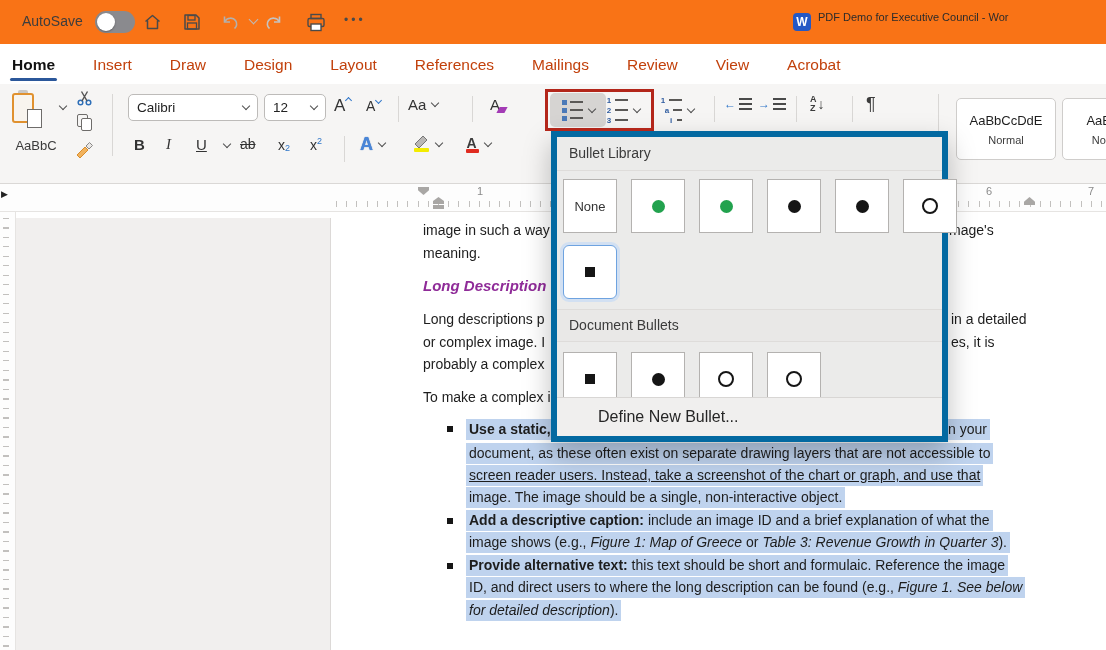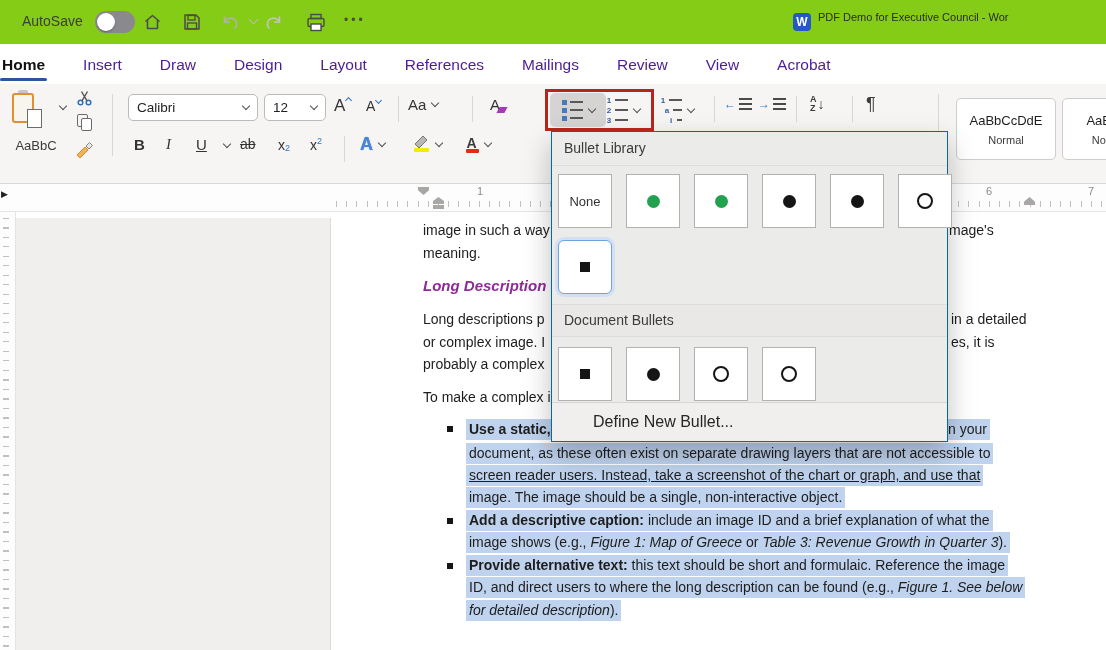--- a/index.html
+++ b/index.html
@@ -2,33 +2,33 @@
 <html style="--accent: #2b579a; --selection: #bfd3ee; --heading_text: #8f2b98; --red_highlight_box: #b3261a; --word_icon_blue: #2458c5; --green_bullet: #22a24e; --black_bullet: #151515;"><head>
 <meta charset="utf-8">
 <style>
   html,body{margin:0;padding:0;}
   body{
     width:1106px;height:650px;overflow:hidden;position:relative;
     font-family:"Liberation Sans",sans-serif;background:#fff;
     -webkit-font-smoothing:antialiased;
   }
   
-  .titlebar{position:absolute;left:0;top:0;width:1106px;height:44px;background:#84cc16;}
+  .titlebar{position:absolute;left:0;top:0;width:1106px;height:44px;background:#f97316;}
   .autosave{position:absolute;left:22px;top:13px;font-size:14px;color:#3d3d3d;}
   .switch{position:absolute;left:95px;top:11px;width:40px;height:22px;border-radius:11px;background:#8a8a8e;}
   .switch .knob{position:absolute;left:2px;top:2px;width:18px;height:18px;border-radius:50%;background:#fff;box-shadow:0 1px 2px rgba(0,0,0,.3);}
   .tb-icon{position:absolute;top:11px;width:24px;height:22px;display:flex;align-items:center;justify-content:center;}
   .tb-dots{position:absolute;top:13px;left:344px;font-size:12px;letter-spacing:3px;color:#4a4a4a;}
   .chev{display:inline-block;width:6px;height:6px;border-right:1.6px solid #4f4f4f;border-bottom:1.6px solid #4f4f4f;transform:rotate(45deg);margin-left:6px;margin-top:-3px;flex:none;}
   .chev.dis{border-color:#bdbbb9;}
   .word-icon{position:absolute;left:793px;top:13px;width:18px;height:18px;border-radius:4px;background:var(--word_icon_blue,#2458c5);color:#fff;font-size:12px;font-weight:700;display:flex;align-items:center;justify-content:center;}
   .doc-title{position:absolute;left:818px;top:11px;font-size:11px;color:#2b2b2b;white-space:nowrap;}
   
-  .tabbar{position:absolute;left:0;top:44px;width:1106px;height:40px;background:#fff;display:flex;align-items:flex-end;gap:34px;box-sizing:border-box;}
-  .tab{font-size:15.5px;color:#4c1d95;padding:8px 2px 10px 2px;position:relative;white-space:nowrap;}
+  .tabbar{position:absolute;left:0;top:44px;width:1106px;height:40px;background:#fff;display:flex;align-items:flex-end;padding-left:10px;gap:34px;box-sizing:border-box;}
+  .tab{font-size:15.5px;color:#c2410c;padding:8px 2px 10px 2px;position:relative;white-space:nowrap;}
   .tab.active{font-weight:700;color:#111;}
   .tab.active::after{content:"";position:absolute;left:0;right:0;bottom:3px;height:3.5px;border-radius:2px;background:var(--accent,#2b579a);}
   
   .ribbon{position:absolute;left:0;top:84px;width:1106px;height:100px;background:#f6f5f4;border-bottom:1px solid #dad8d6;box-sizing:border-box;}
   .ribbon *{box-sizing:border-box;}
   .abs{position:absolute;}
   .vdiv{position:absolute;width:1px;background:#d9d7d5;}
   .rlabel{font-size:13px;color:#3b3b3b;}
   .combo{position:absolute;display:flex;align-items:center;background:#fff;border:1px solid #bdbbb9;border-radius:5px;height:27px;padding:0 8px;font-size:13.5px;color:#222;}
   .combo .chev{margin-left:auto;}
@@ -83,21 +83,21 @@
   .vruler{position:absolute;left:0;top:0;width:15px;height:438px;background:#fdfdfd;border-right:1px solid #e6e4e2;}
   .vruler-ticks{position:absolute;left:3px;top:6px;width:6px;bottom:0;
     background:repeating-linear-gradient(180deg,#c2c0be 0 1px,transparent 1px 9.5px);}
   .canvasgray{position:absolute;left:16px;top:6px;width:314px;height:432px;background:#f1efee;border-right:1px solid #dcd9d7;}
   .docline{position:absolute;white-space:nowrap;font-size:14px;line-height:21px;color:#1d1d1d;}
   .docline.hl{background:var(--selection,#bfd3ee);padding:0 3px;margin-left:-3px;}
   .docline.heading{font-size:15px;font-style:italic;font-weight:700;color:var(--heading_text,#8f2b98);}
   .bmark{position:absolute;width:6px;height:6px;background:#161616;}
   
   .bullet-menu{position:absolute;left:551px;top:131px;width:397px;height:311px;background:#ebebea;
-    border:1px solid #0369a1;box-shadow:0 12px 26px rgba(0,0,0,.25);z-index:30;box-sizing:border-box;}
+    border:6px solid #0369a1;box-shadow:0 12px 26px rgba(0,0,0,.25);z-index:30;box-sizing:border-box;}
   .menu-header{height:33px;line-height:33px;padding-left:12px;font-size:14px;color:#3b3b3b;border-bottom:1px solid #dedcda;}
   .menu-header.mid{border-top:1px solid #dedcda;background:#e9e8e7;margin-top:10px;height:31px;line-height:31px;}
   .brow{display:flex;gap:14px;padding:8px 0 0 6px;}
   .brow.second{padding-top:12px;}
   .brow.docrow{padding:10px 0 12px 6px;}
   .bbox{width:52px;height:52px;background:#fff;border:1px solid #b4b2b0;display:flex;align-items:center;justify-content:center;flex:none;}
   .bbox.selected{border:1.5px solid #6ea3e0;border-radius:6px;box-shadow:0 0 0 3px #d2e0f2;}
   .none-label{font-size:13px;color:#333;}
   .dot{width:13px;height:13px;border-radius:50%;background:#151515;}
   .ring{width:12px;height:12px;border-radius:50%;border:2.4px solid #151515;background:#fff;}

